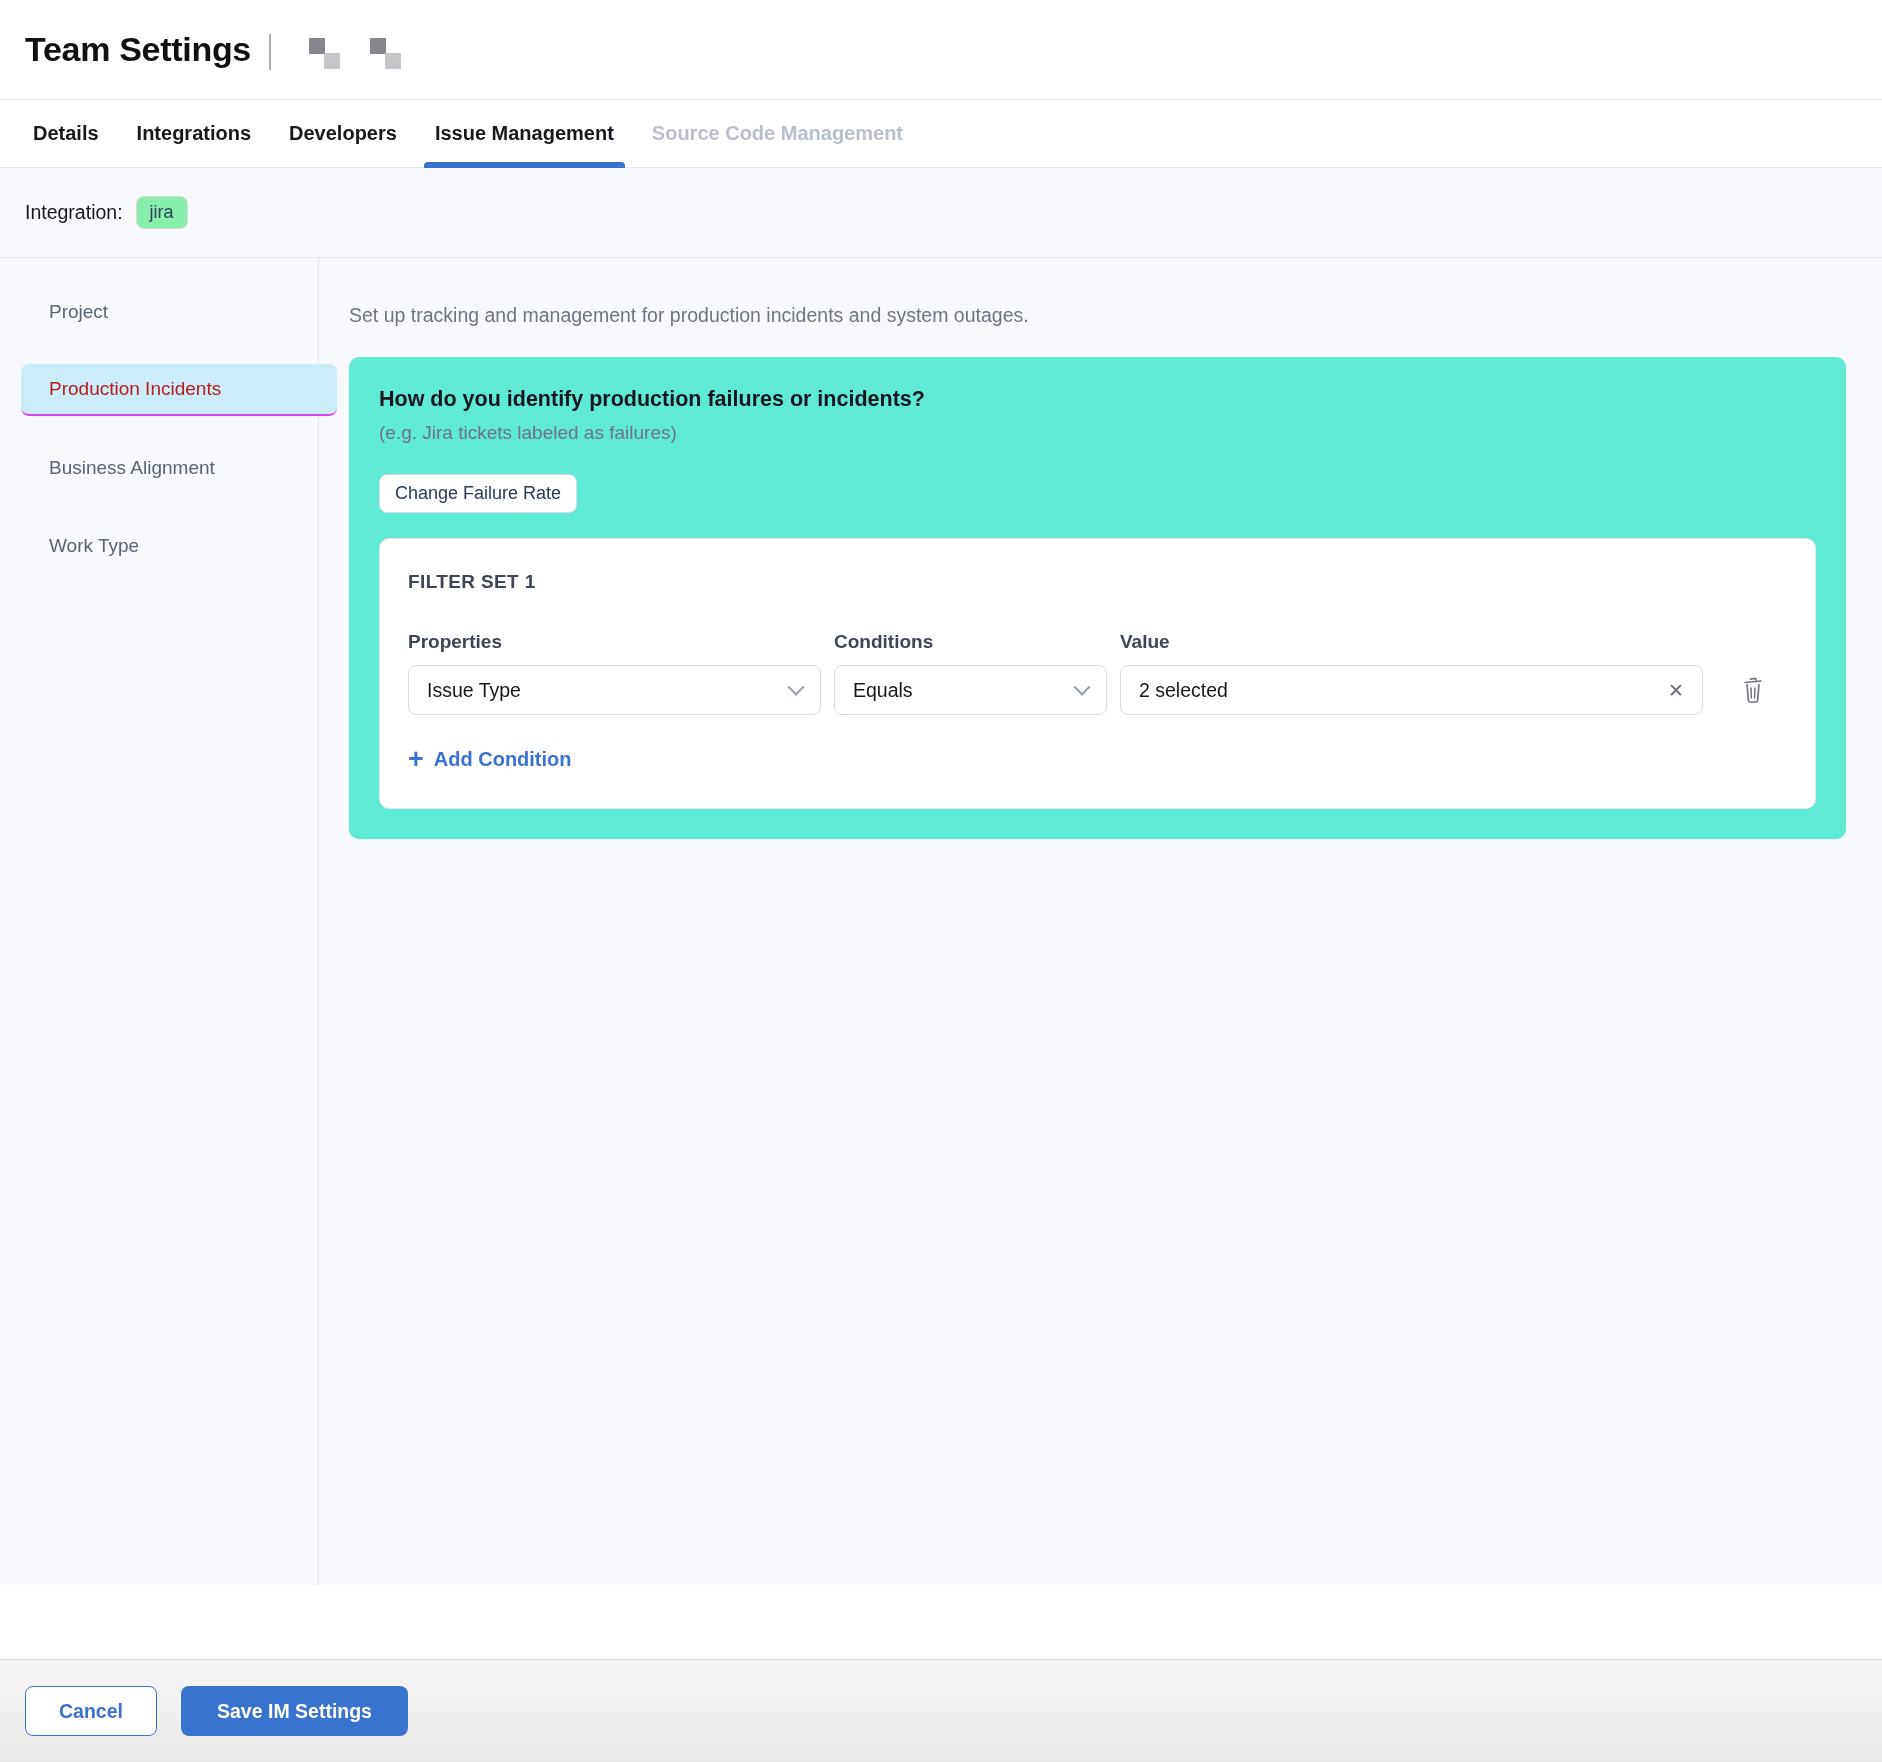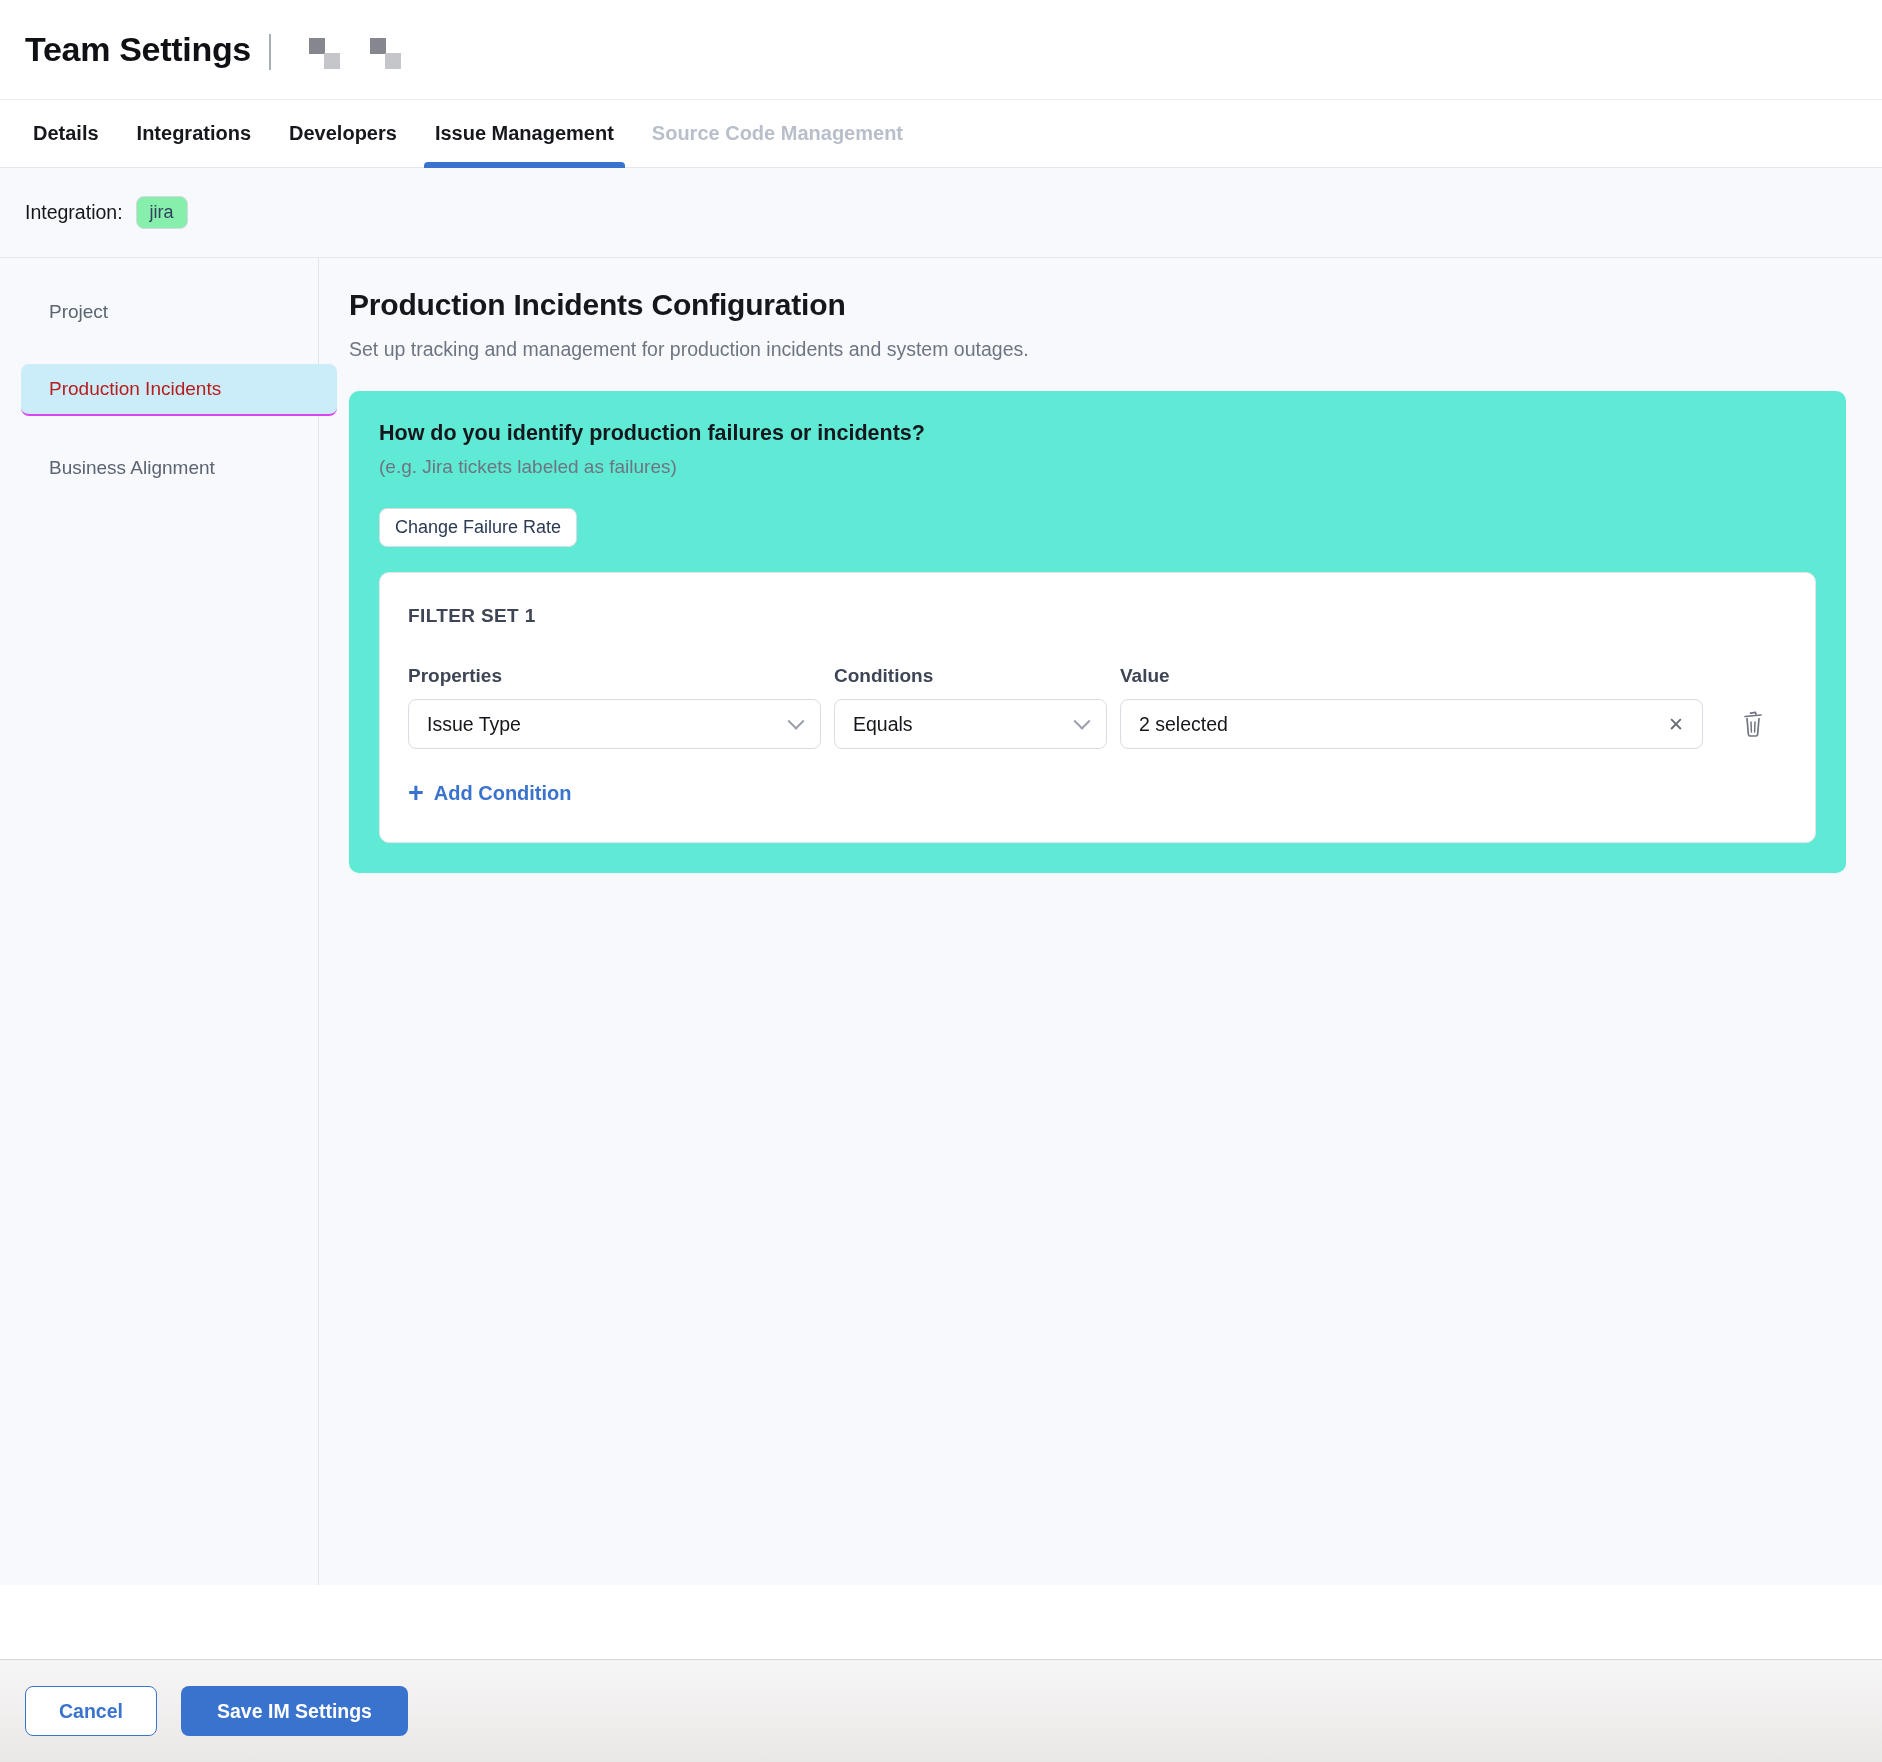--- a/index.html
+++ b/index.html
@@ -105,24 +105,24 @@
     <span class="integration-label">Integration:</span>
     <span class="integration-badge">jira</span>
   </div>
 
   <div class="columns">
 
     <aside class="sidebar">
       <div class="side-item">Project</div>
       <div class="side-item selected">Production Incidents</div>
       <div class="side-item">Business Alignment</div>
+      <div class="side-item">Work Type</div>
     </aside>
 
     <main class="main">
-      <h2 class="main-title">Production Incidents Configuration</h2>
       <div class="main-sub">Set up tracking and management for production incidents and system outages.</div>
 
       <div class="card">
         <h3 class="q-title">How do you identify production failures or incidents?</h3>
         <div class="q-hint">(e.g. Jira tickets labeled as failures)</div>
         <div class="chip">Change Failure Rate</div>
 
         <div class="filter-card">
           <div class="fs-title">FILTER SET 1</div>
 

